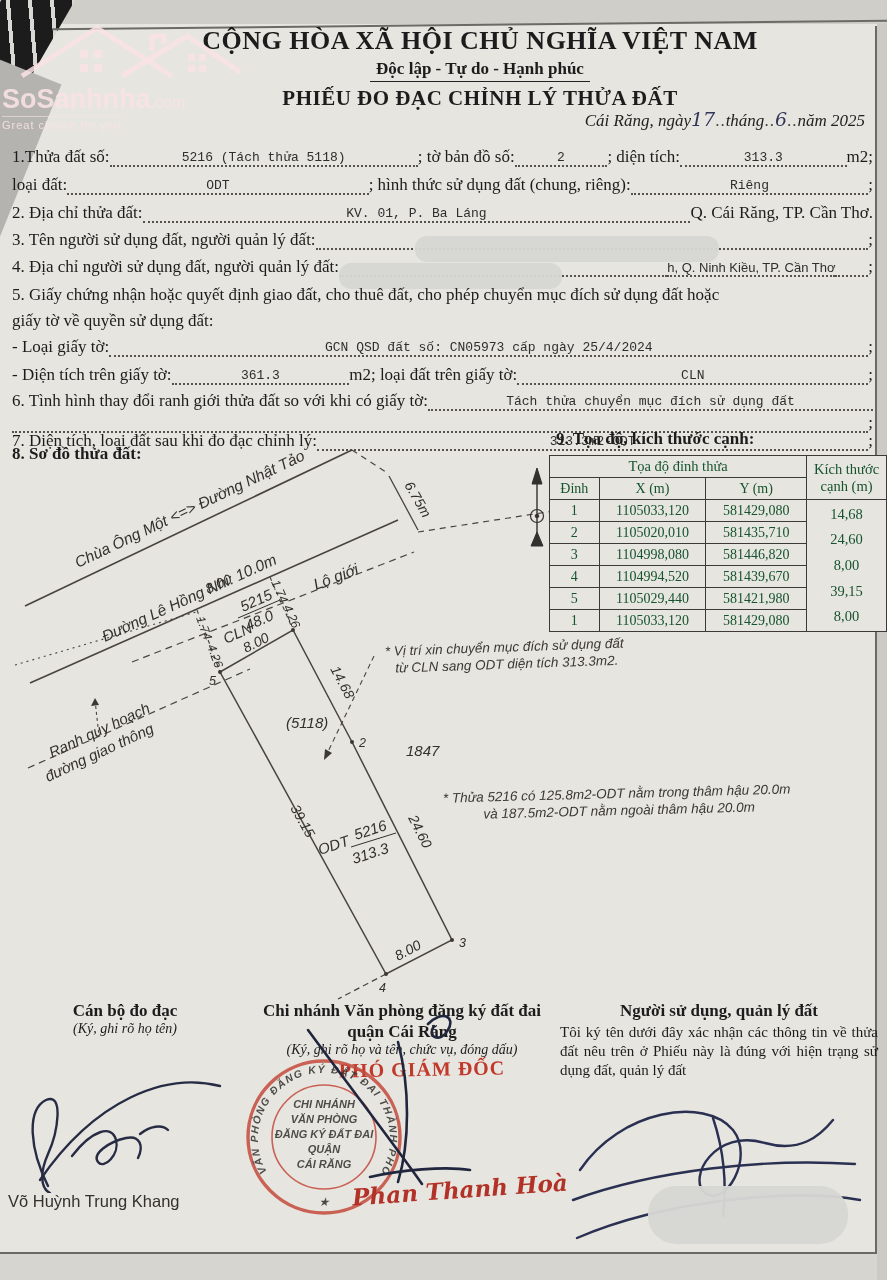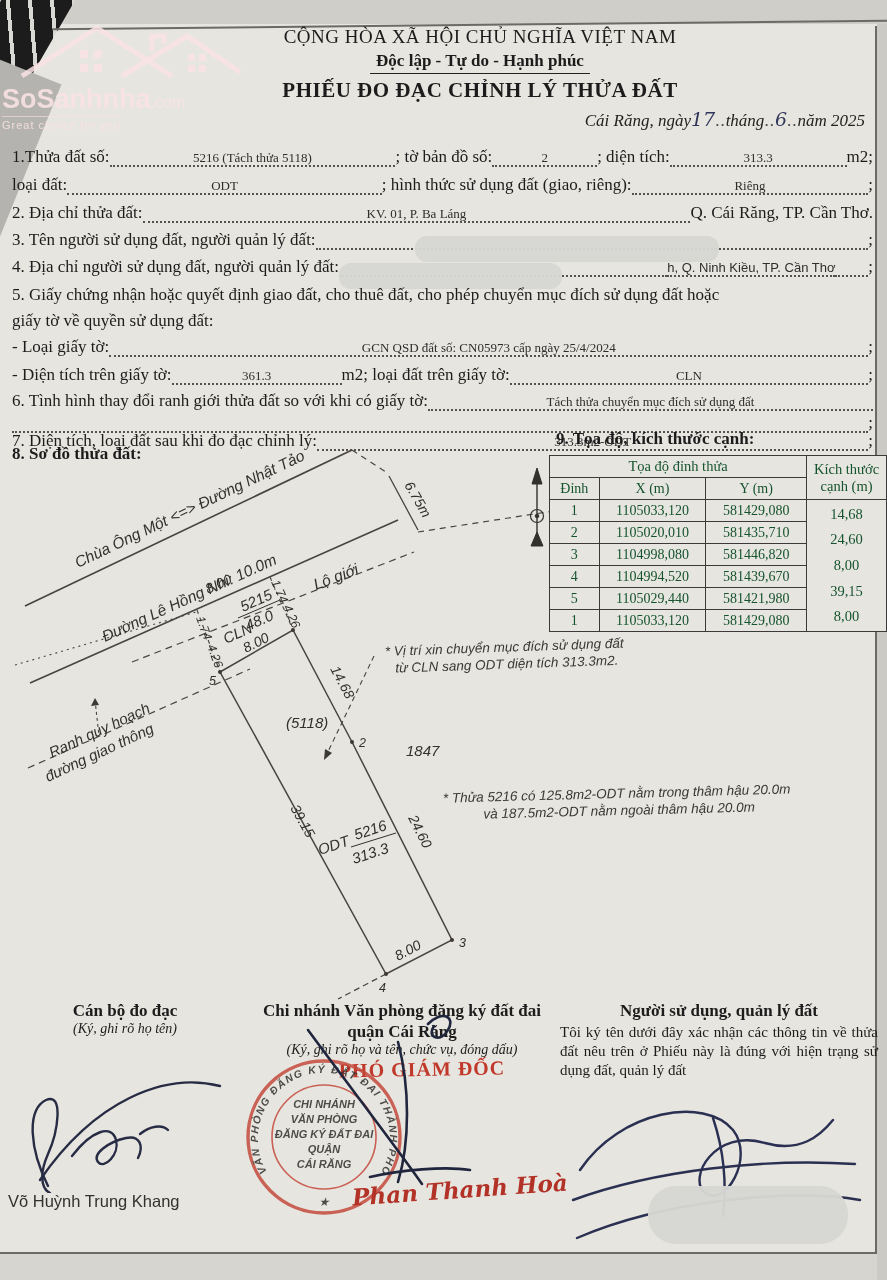--- a/index.html
+++ b/index.html
@@ -2,32 +2,32 @@
 <html><head>
 <meta charset="utf-8">
 <style>
   html,body{margin:0;padding:0;background:#b9b8b3;}
   #page{position:relative;width:887px;height:1280px;overflow:hidden;
         background:#cfcec9;font-family:"Liberation Serif",serif;color:#1c1c1c;}
   #paper{position:absolute;left:0;top:24px;width:887px;height:1232px;background:#e7e5df;}
   .edge-line{position:absolute;background:#6b6b66;}
   
   .hdr{position:absolute;left:170px;top:26px;width:620px;text-align:center;}
-  .hdr .nat{font-size:19px;font-weight:normal;letter-spacing:.5px;}
+  .hdr .nat{font-size:26px;font-weight:bold;letter-spacing:.5px;}
   .hdr .motto{display:inline-block;font-size:17px;font-weight:bold;margin-top:3px;
               padding:0 6px 2px 6px;border-bottom:1.6px solid #222;}
   .hdr .title{font-size:21px;font-weight:bold;margin-top:4px;letter-spacing:.5px;}
   .dateline{position:absolute;right:22px;top:108px;font-style:italic;font-size:17px;color:#222;}
   .hand{font-family:"DejaVu Serif",serif;font-style:italic;color:#30355a;font-size:19px;}
   .dots{color:#444;letter-spacing:1px;font-style:normal;}
   
   .fline{position:absolute;left:12px;right:14px;display:flex;align-items:flex-end;
          font-size:17px;line-height:21px;white-space:pre;}
   .fill{flex-grow:1;border-bottom:2px dotted #55524e;text-align:center;
-        font-family:Liberation Serif, serif;font-size:13px;color:#2e2e2e;
+        font-family:Liberation Mono, monospace;font-size:13px;color:#2e2e2e;
         line-height:15px;position:relative;white-space:nowrap;}
   .tail{border-bottom:2px dotted #55524e;font-family:"Liberation Sans",sans-serif;
         font-size:13px;color:#2e2e2e;line-height:15px;}
   .blob{position:absolute;background:rgba(214,215,212,.97);border-radius:12px;filter:blur(.4px);}
   .sect{position:absolute;font-size:17px;font-weight:bold;}
   
   #coordtbl{position:absolute;left:549px;top:455px;border-collapse:collapse;
             background:#e7e5df;font-size:14px;color:#14532d;}
   #coordtbl td,#coordtbl th{border:1.4px solid #3c3a38;padding:0 3px;text-align:center;
             font-weight:normal;height:21px;}
@@ -101,21 +101,21 @@
     <div class="title">PHIẾU ĐO ĐẠC CHỈNH LÝ THỬA ĐẤT</div>
   </div>
   <div class="dateline">
     <span>Cái Răng, ngày</span><span class="hand">17</span><span class="dots">..</span><span>tháng</span><span class="dots">..</span><span class="hand">6</span><span class="dots">..</span><span>năm 2025</span>
   </div>
 
   <div class="fline" style="top:146px">
     <span>1.Thửa đất số:</span><span class="fill" style="flex-grow:1.7">5216 (Tách thửa 5118)</span><span>; tờ bản đồ số:</span><span class="fill">2</span><span>; diện tích:</span><span class="fill" style="flex-grow:1.5">313.3</span><span>m2;</span>
   </div>
   <div class="fline" style="top:174px">
-    <span>loại đất:</span><span class="fill" style="flex-grow:1.4">ODT</span><span>; hình thức sử dụng đất (giao, riêng):</span><span class="fill">Riêng</span><span>;</span>
+    <span>loại đất:</span><span class="fill" style="flex-grow:1.4">ODT</span><span>; hình thức sử dụng đất (chung, riêng):</span><span class="fill">Riêng</span><span>;</span>
   </div>
   <div class="fline" style="top:202px">
     <span>2. Địa chỉ thửa đất:</span><span class="fill">KV. 01, P. Ba Láng</span><span>Q. Cái Răng, TP. Cần Thơ.</span>
   </div>
   <div class="fline" style="top:229px">
     <span>3. Tên người sử dụng đất, người quản lý đất:</span><span class="fill">
       <span class="blob" style="left:18%;top:-12px;width:55%;height:26px;"></span>
     </span><span>;</span>
   </div>
   <div class="fline" style="top:256px">

